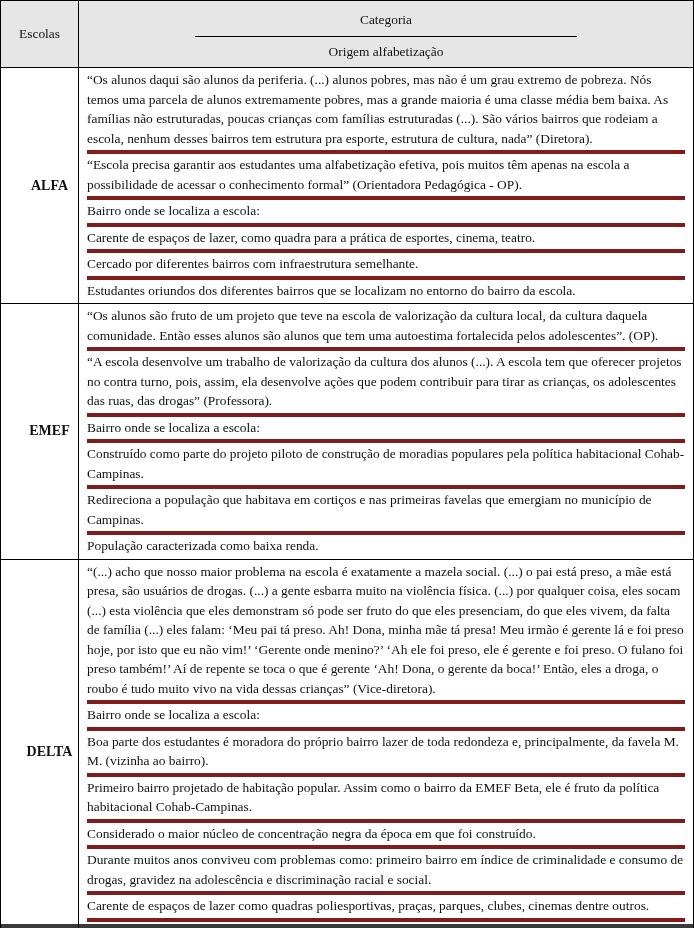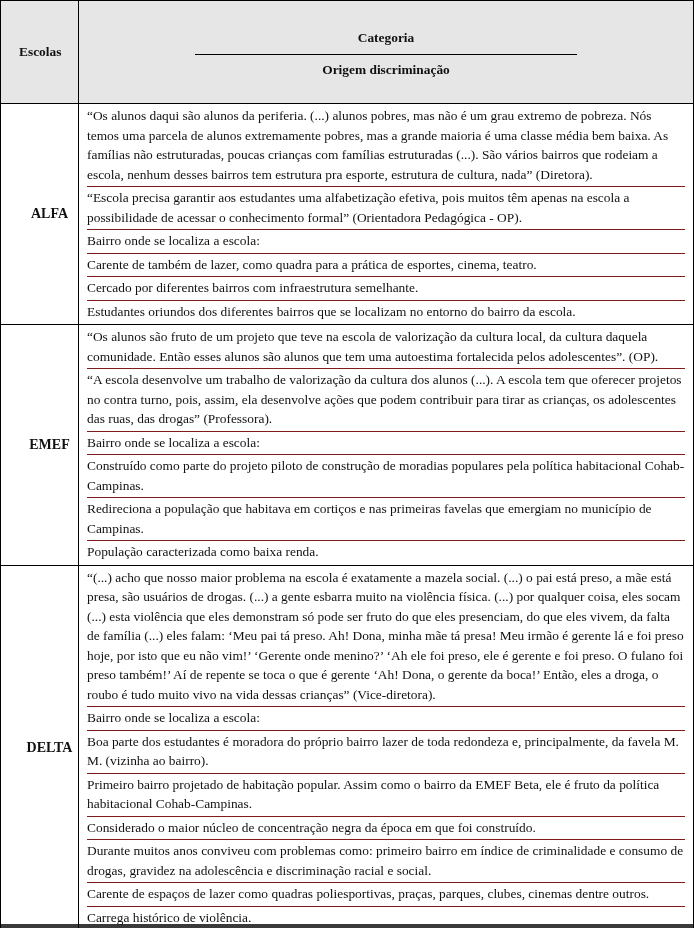--- a/index.html
+++ b/index.html
@@ -18,72 +18,72 @@
     }
     td, th {
       border: 1px solid #000;
       vertical-align: middle;
       padding-left: 21px;
     }
     col.c1 { width: 78px; }
     col.c2 { width: 615px; }
     thead th {
       background: #e6e6e6;
-      font-weight: bold;
+      font-weight: normal;
       text-align: center;
-      padding: 18px;
+      padding: 0;
     }
     .head-left { height: 66px; }
     .head-right { height: 66px; }
     .hdr-line { line-height: 18px; }
     .hdr-cat { padding-top: 4px; }
     .hdr-rule {
       width: 382px; height: 0; margin: 7px auto 6px auto;
       border-top: 1px solid #000;
     }
     .school {
       text-align: center; font-weight: bold; font-size: 14px;
     }
     .content { padding: 1px 8px 1px 8px; }
     .para {
       line-height: 19.5px;
       margin: 0;
       padding: 1px 0 2px 0;
-      border-top: 1px solid #7f1d1d;
+      border-top: 4px solid #7f1d1d;
     }
     .para:first-child { border-top: none; }
     .para .it { }
   </style>
 </head>
 <body>
 
 <div class="page">
   <table>
     <colgroup>
         <col class="c1">
         <col class="c2">
       </colgroup>
     <thead>
       <tr>
         <th class="head-left">Escolas</th>
         <th class="head-right">
           <div class="hdr-line hdr-cat">Categoria</div>
           <div class="hdr-rule"></div>
-          <div class="hdr-line">Origem discriminação</div>
+          <div class="hdr-line">Origem alfabetização</div>
         </th>
       </tr>
     </thead>
     <tbody id="tbody">
         <tr>
           <td class="school">ALFA</td>
           <td class="content">
             <div class="para"><span>“Os alunos daqui são alunos da periferia. (...) alunos pobres, mas não é um grau extremo de pobreza. Nós temos uma parcela de alunos extremamente pobres, mas a grande maioria é uma classe média bem baixa. As famílias não estruturadas, poucas crianças com famílias estruturadas (...). São vários bairros que rodeiam a escola, nenhum desses bairros tem estrutura pra esporte, estrutura de cultura, nada” (</span><span class="it">Diretora</span><span>).</span></div>
             <div class="para"><span>“Escola precisa garantir aos estudantes uma alfabetização efetiva, pois muitos têm apenas na escola a possibilidade de acessar o conhecimento formal” (Orientadora Pedagógica - OP).</span></div>
             <div class="para"><span>Bairro onde se localiza a escola:</span></div>
-            <div class="para"><span>Carente de também de lazer, como quadra para a prática de esportes, cinema, teatro.</span></div>
+            <div class="para"><span>Carente de espaços de lazer, como quadra para a prática de esportes, cinema, teatro.</span></div>
             <div class="para"><span>Cercado por diferentes bairros com infraestrutura semelhante.</span></div>
             <div class="para"><span>Estudantes oriundos dos diferentes bairros que se localizam no entorno do bairro da escola.</span></div>
           </td>
         </tr>
         <tr>
           <td class="school">EMEF</td>
           <td class="content">
             <div class="para"><span>“Os alunos são fruto de um projeto que teve na escola de valorização da cultura local, da cultura daquela comunidade. Então esses alunos são alunos que tem uma autoestima fortalecida pelos adolescentes”. (</span><span class="it">OP</span><span>).</span></div>
             <div class="para"><span>“A escola desenvolve um trabalho de valorização da cultura dos alunos (...). A escola tem que oferecer projetos no contra turno, pois, assim, ela desenvolve ações que podem contribuir para tirar as crianças, os adolescentes das ruas, das drogas” (</span><span class="it">Professora</span><span>).</span></div>
             <div class="para"><span>Bairro onde se localiza a escola:</span></div>

